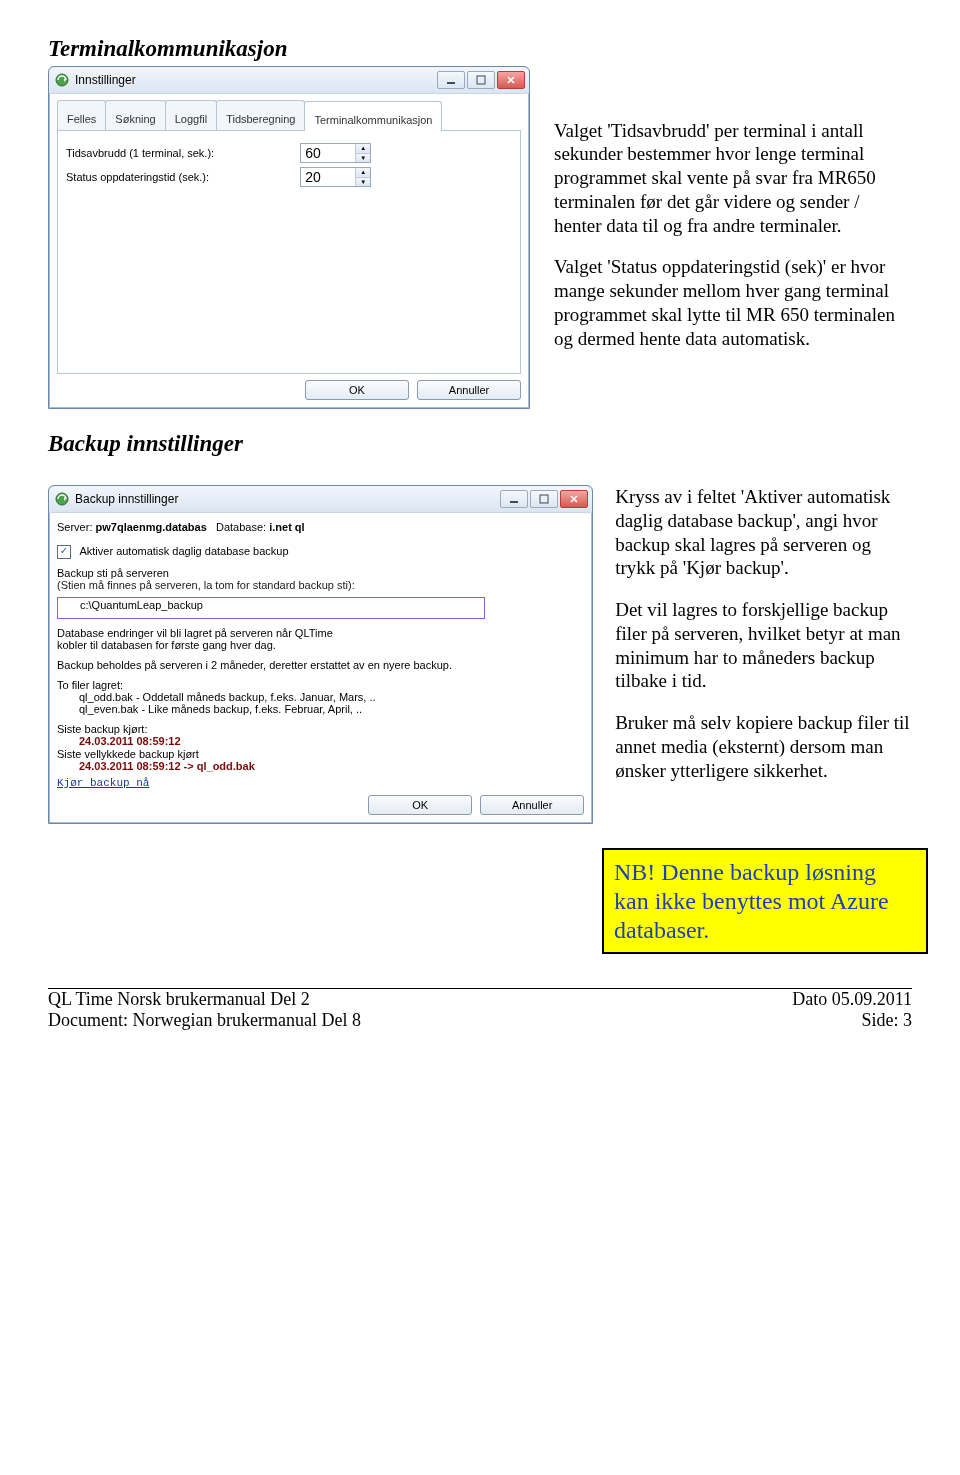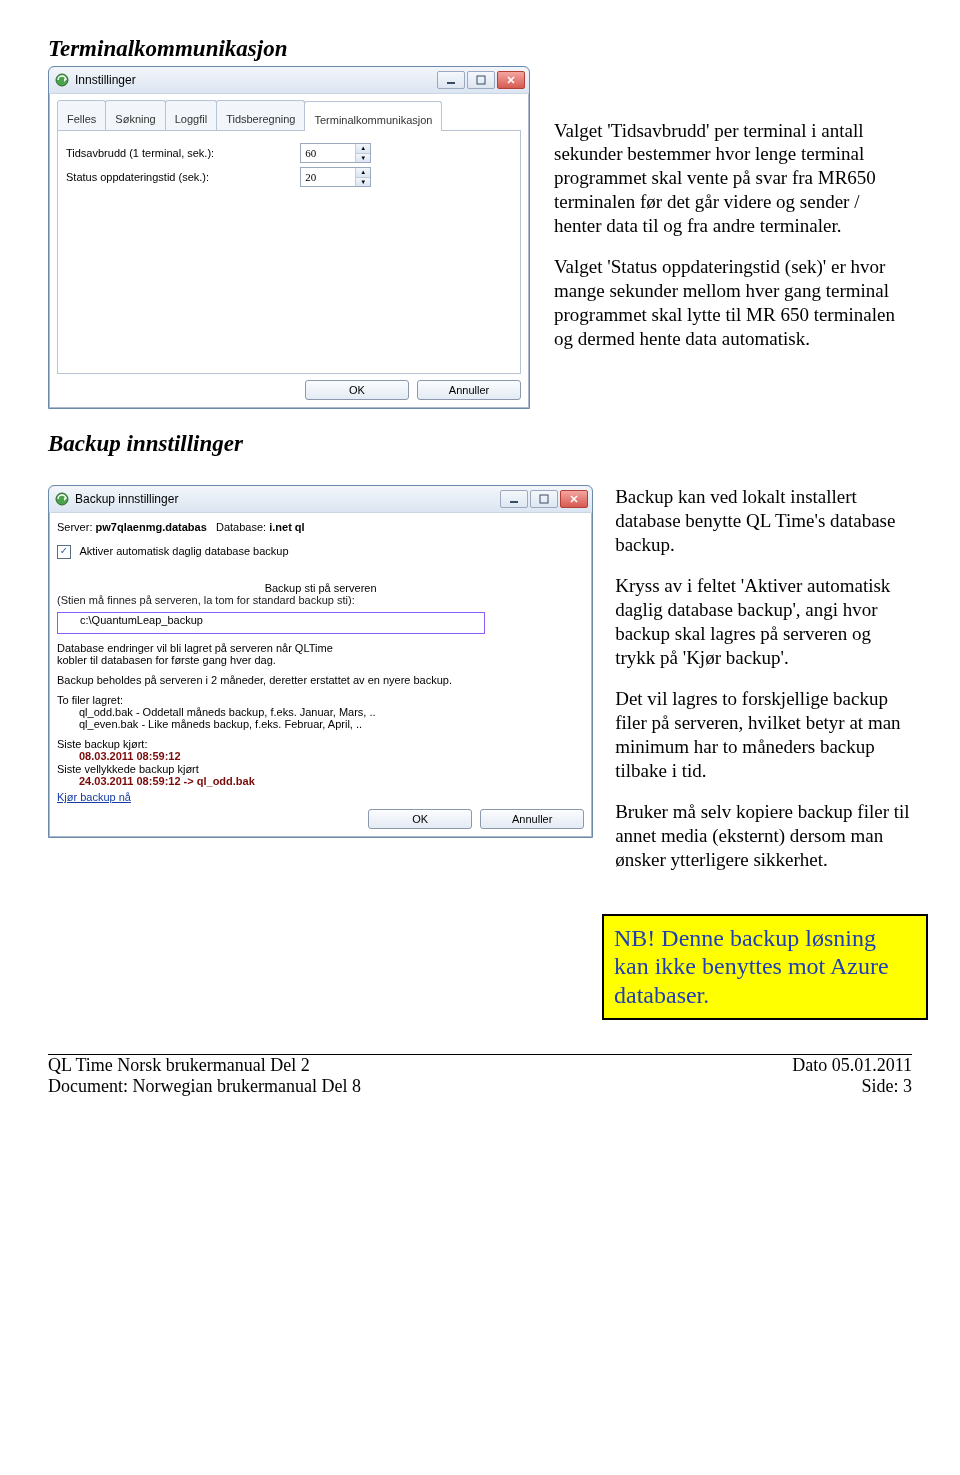--- a/index.html
+++ b/index.html
@@ -105,22 +105,22 @@
   }
   .tabpage table { border-collapse: collapse; font-size: 11px; }
   .tabpage td { padding: 2px 6px 2px 0; vertical-align: middle; }
   .numfield {
     display: inline-flex;
     border: 1px solid #9aa9bd;
     height: 18px;
     background: #fff;
   }
   .numfield input {
-    width: 46px; border: none; padding: 0 4px; font-size: 11px;
-    font-family: Liberation Serif, serif;
+    width: 46px; border: none; padding: 0 4px; font-size: 14px;
+    font-family: Liberation Sans, sans-serif;
   }
   .spinner {
     width: 14px;
     display: flex; flex-direction: column;
     border-left: 1px solid #c2cdda;
   }
   .spinner div {
     flex: 1;
     background: linear-gradient(#f3f6fb, #dbe5f1);
     display: flex; align-items: center; justify-content: center;
@@ -159,35 +159,35 @@
     width: 12px; height: 12px;
     border: 1px solid #5a6b82;
     background: #fff;
     margin-right: 6px;
     vertical-align: middle;
     text-align:center;
     line-height:10px;
     font-size:10px;
     color:#2460b3;
   }
-  .grp-label { margin-top: 23px; margin-bottom: 0; text-align: center; }
+  .grp-label { margin-top: 8px; margin-bottom: 0; }
   .sub { color:#202020; font-size:11px; }
   .pathbox {
     margin-top: 6px;
     border: 1px solid #8b5cf6;
     width: 400px;
     height: 18px;
     padding: 1px 4px;
     font-size: 11px;
     background: #fff;
   }
   .small-note { margin-top: 8px; }
   .indent { padding-left: 22px; }
   .maroon { color: #7a0a0a; }
-  .linkblue { color: #153aa1; text-decoration: underline; }
+  .linkblue { color: #153aa1; text-decoration: underline; font-family: Liberation Mono, monospace; }
   .backup-side {
     width: 300px;
     font-size: 19px;
     line-height: 1.25;
   }
   .backup-side p { margin: 0 0 18px 0; }
   
   .note {
     margin-top: 24px;
     margin-left: 554px;
@@ -353,51 +353,50 @@
         <div class="small-note">Database endringer vil bli lagret på serveren når QLTime</div>
         <div>kobler til databasen for første gang hver dag.</div>
 
         <div class="small-note">Backup beholdes på serveren i 2 måneder, deretter erstattet av en nyere backup.</div>
 
         <div class="small-note">To filer lagret:</div>
         <div class="indent">ql_odd.bak - Oddetall måneds backup, f.eks. Januar, Mars, ..</div>
         <div class="indent">ql_even.bak - Like måneds backup, f.eks. Februar, April, ..</div>
 
         <div class="small-note">Siste backup kjørt:</div>
-        <div class="indent maroon" style="font-weight:700">08.03.2011 08:59:12</div>
+        <div class="indent maroon" style="font-weight:700">24.03.2011 08:59:12</div>
 
         <div class="blockgap"></div>
         <div>Siste vellykkede backup kjørt</div>
         <div class="indent maroon" style="font-weight:700">24.03.2011 08:59:12 -&gt; ql_odd.bak</div>
 
         <div style="margin-top:4px">
           <span class="linkblue">Kjør backup nå</span>
         </div>
 
         <div class="btnrow">
           <div class="btn">OK</div>
           <div class="btn">Annuller</div>
         </div>
       </div>
     </div>
 
     <div class="backup-side">
-      <p>Backup kan ved lokalt installert database benytte QL Time's database backup.</p>
       <p>Kryss av i feltet 'Aktiver automatisk daglig database backup', angi hvor backup skal lagres på serveren og trykk på 'Kjør backup'.</p>
       <p>Det vil lagres to forskjellige backup filer på serveren, hvilket betyr at man minimum har to måneders backup tilbake i tid.</p>
       <p>Bruker må selv kopiere backup filer til annet media (eksternt) dersom man ønsker ytterligere sikkerhet.</p>
     </div>
   </div>
 
   <div class="note">NB! Denne backup løsning kan ikke benyttes mot Azure databaser.</div>
 
   <div class="footer">
     <div>
       <div>QL Time Norsk brukermanual Del 2</div>
       <div>Document: Norwegian brukermanual Del 8</div>
     </div>
     <div style="text-align:right">
-      <div>Dato 05.01.2011</div>
+      <div>Dato 05.09.2011</div>
       <div>Side: 3</div>
     </div>
   </div>
 
 </div>
 
 </body></html>

